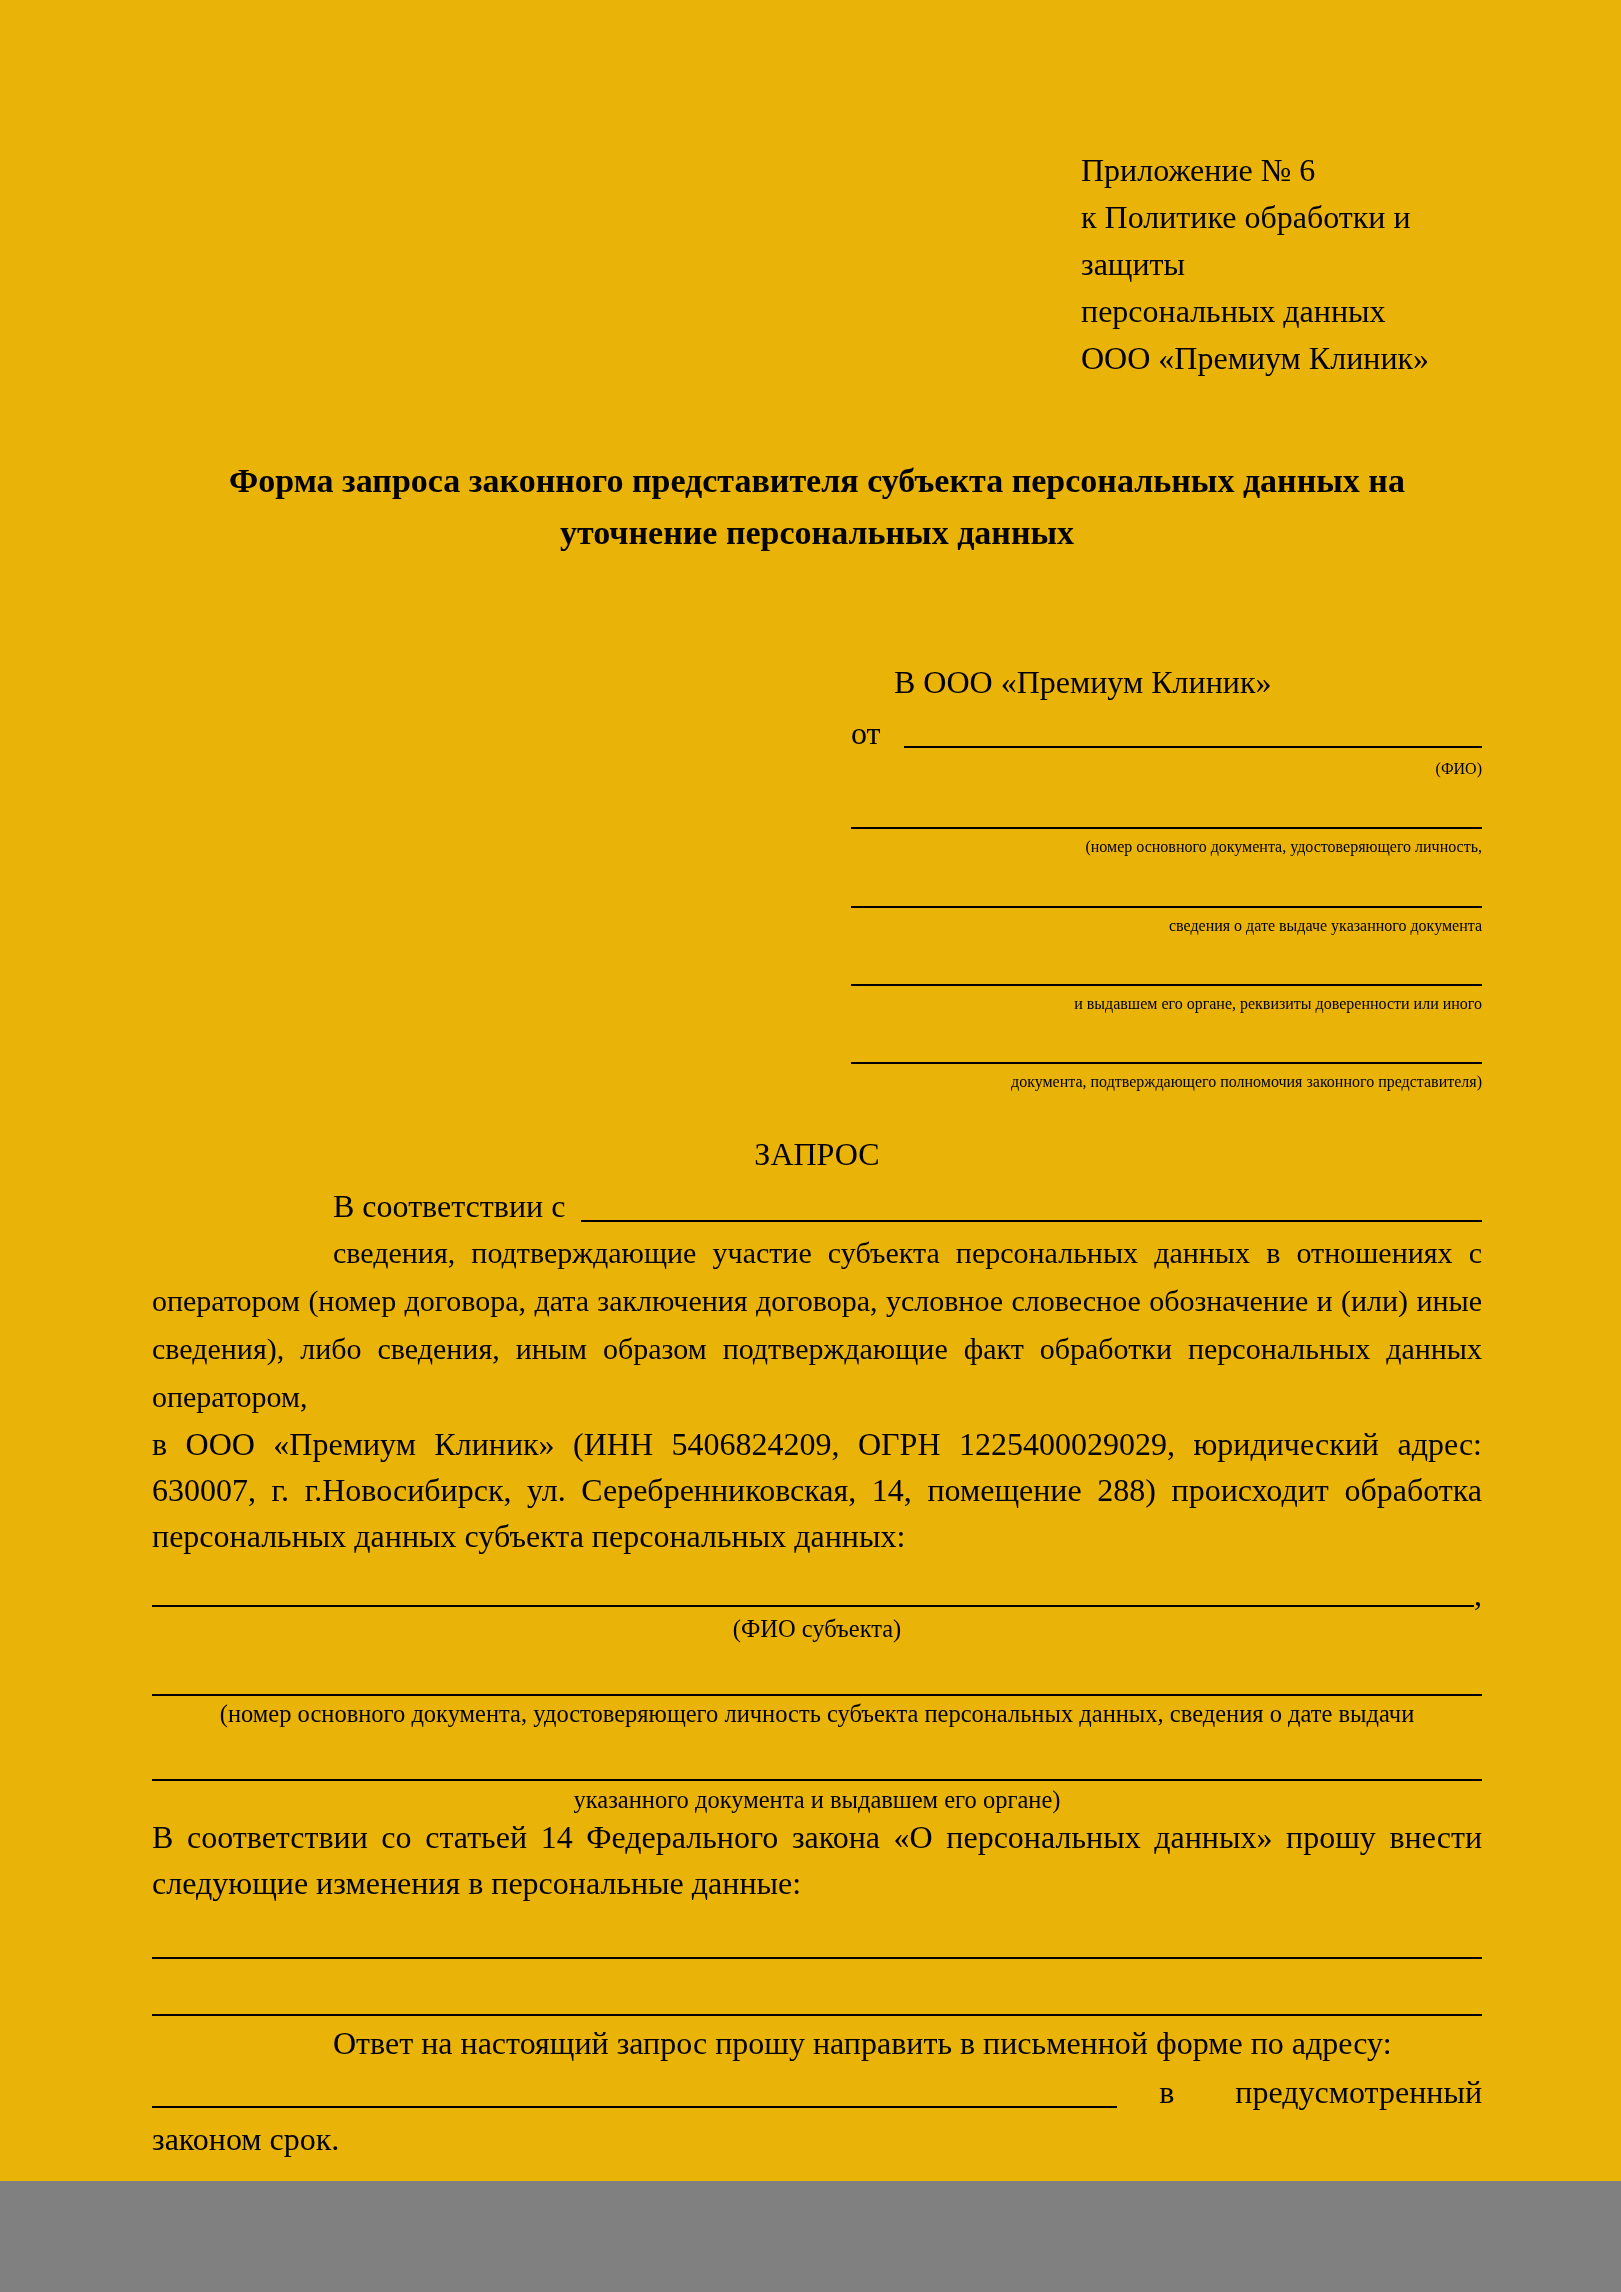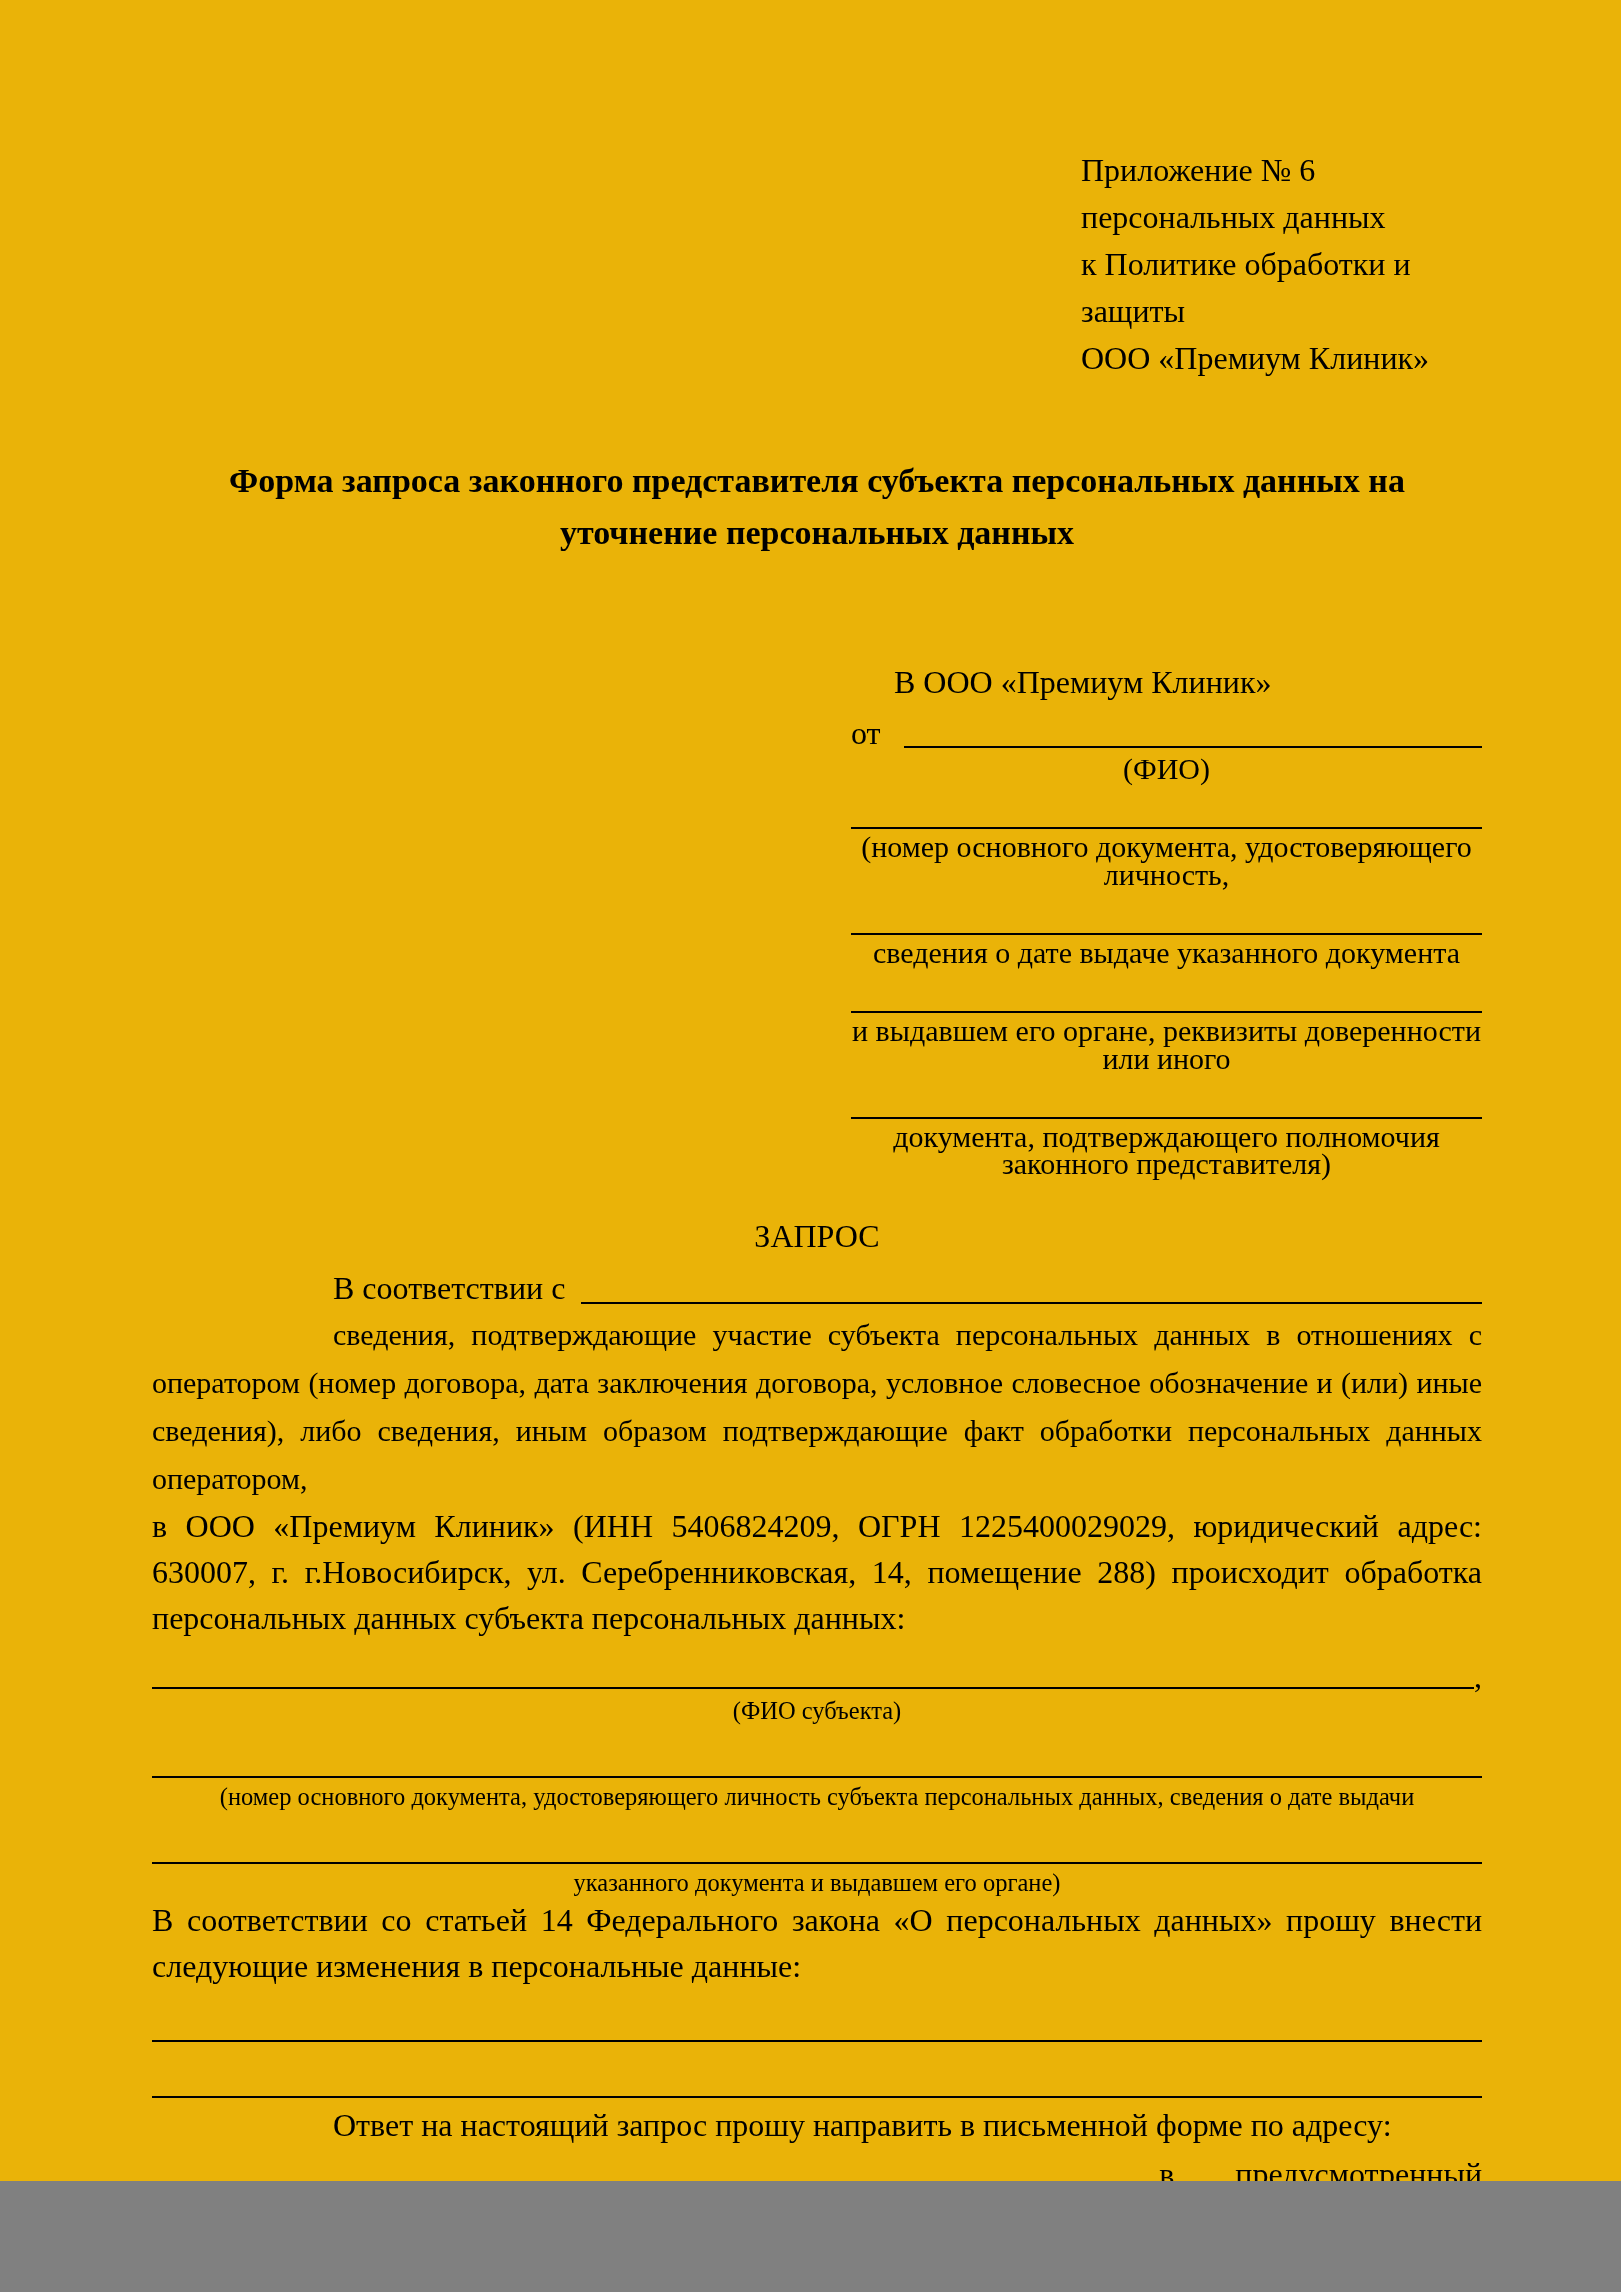--- a/index.html
+++ b/index.html
@@ -48,23 +48,23 @@
     height: 49px;
     gap: 10px;
   }
   .addr-from-row .label { line-height: 43px; padding-right: 13.7px; }
   .blank {
     flex: 1;
     border-bottom: 2px solid #000;
     margin-bottom: 6.9px;
   }
   .caption {
-    font-size: 30px;
+    font-size: 16px;
     line-height: 27.4px;
-    text-align: center;
+    text-align: right;
   }
   .addr-blank {
     height: 45px;
     border-bottom: 2px solid #000;
     margin-bottom: 3.9px;
   }
   .addressee .caption { margin-bottom: 2px; }
   
   .request-heading {
     margin-top: 35px;
@@ -145,22 +145,22 @@
   .sign-caption { line-height: 45px; }
 </style>
 </head>
 <body>
 
 <div class="page">
   <div class="content">
 
     <div class="appendix">
       <div>Приложение № 6</div>
+      <div>к Политике обработки и защиты</div>
       <div>персональных данных</div>
-      <div>к Политике обработки и защиты</div>
       <div>ООО «Премиум Клиник»</div>
     </div>
 
     <div class="doc-title">Форма запроса законного представителя субъекта персональных данных на уточнение персональных данных</div>
 
     <div class="addressee">
       <div class="addr-to">В ООО «Премиум Клиник»</div>
       <div class="addr-from-row">
         <span class="label">от</span>
         <span class="blank"></span>

